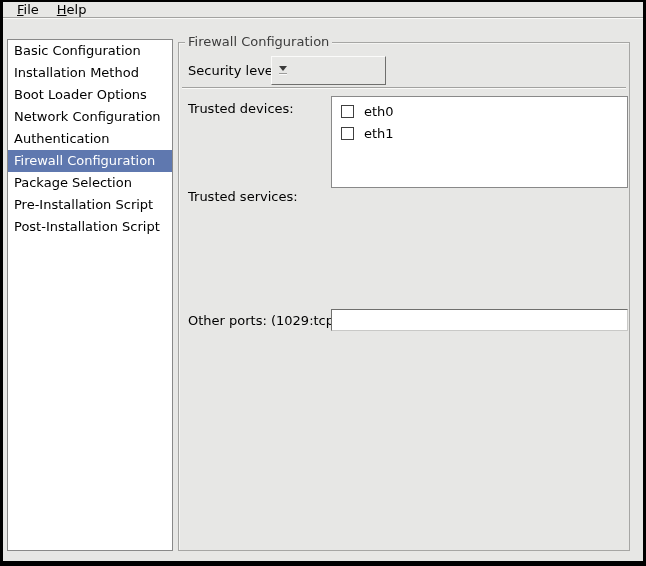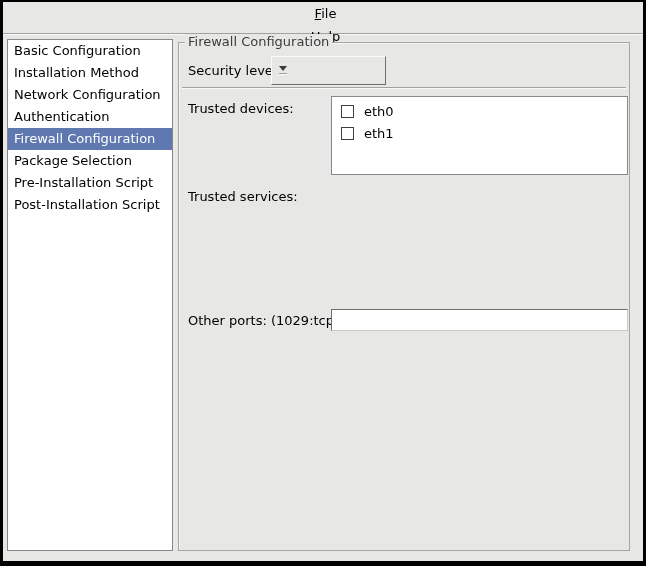--- a/index.html
+++ b/index.html
@@ -9,24 +9,23 @@
     width:646px; height:566px;
     border:3px solid var(--window-border,#000);
     border-top-width:2px; border-bottom-width:5px;
     background:var(--background,#e7e7e5);
     font-family:"DejaVu Sans","Liberation Sans",sans-serif;
     font-size:13px; color:#000;
     overflow:hidden;
   }
   
   .menubar {
-    height:32px; display:flex; align-items:center; padding-left:5px;
+    height:16px; display:flex; align-items:center; padding-left:5px;
     border-bottom:1px solid #a2a2a0;
     box-shadow:0 1px 0 #f9f9f8;
-    flex-direction:column;
   }
   .menu-item { display:inline-block; padding:4px 9px; cursor:default; }
   .menu-item::first-letter { text-decoration:underline; }
   
   .sidebar {
     position:absolute; left:4px; top:37px; width:166px; bottom:10px;
     background:#fff; border:1px solid #898989; overflow:hidden;
   }
   .side-item {
     height:22px; line-height:22px; padding-left:6px;
@@ -74,21 +73,21 @@
   .separator {
     position:absolute; left:3px; right:3px; top:44px; height:2px;
     border-top:1px solid #a2a2a0; border-bottom:1px solid #fafaf8;
   }
   
   .listbox {
     position:absolute; left:152px; width:297px;
     background:#fff; border:1px solid #898989; padding-top:3px;
     overflow:hidden;
   }
-  .lb-devices { top:53px; height:79px; }
+  .lb-devices { top:53px; height:92px; }
   .lb-services { top:144px; height:111px; }
   .check-item { display:flex; align-items:center; height:22px; padding-left:9px; cursor:default; }
   .checkbox {
     width:13px; height:13px; background:#fff;
     border:1px solid #3f3f3f; flex:0 0 auto;
   }
   .check-label { margin-left:10px; white-space:nowrap; }
   
   .textinput {
     position:absolute; left:152px; top:266px; width:297px; height:22px;
@@ -103,20 +102,21 @@
 <div class="window">
 
   <div class="menubar">
     <span class="menu-item">File</span>
     <span class="menu-item">Help</span>
   </div>
 
   <div class="sidebar">
     <div class="side-item">Basic Configuration</div>
     <div class="side-item">Installation Method</div>
+    <div class="side-item">Boot Loader Options</div>
     <div class="side-item">Network Configuration</div>
     <div class="side-item">Authentication</div>
     <div class="side-item selected">Firewall Configuration</div>
     <div class="side-item">Package Selection</div>
     <div class="side-item">Pre-Installation Script</div>
     <div class="side-item">Post-Installation Script</div>
   </div>
 
   <div class="frame">
     <span class="frame-label">Firewall Configuration</span>

